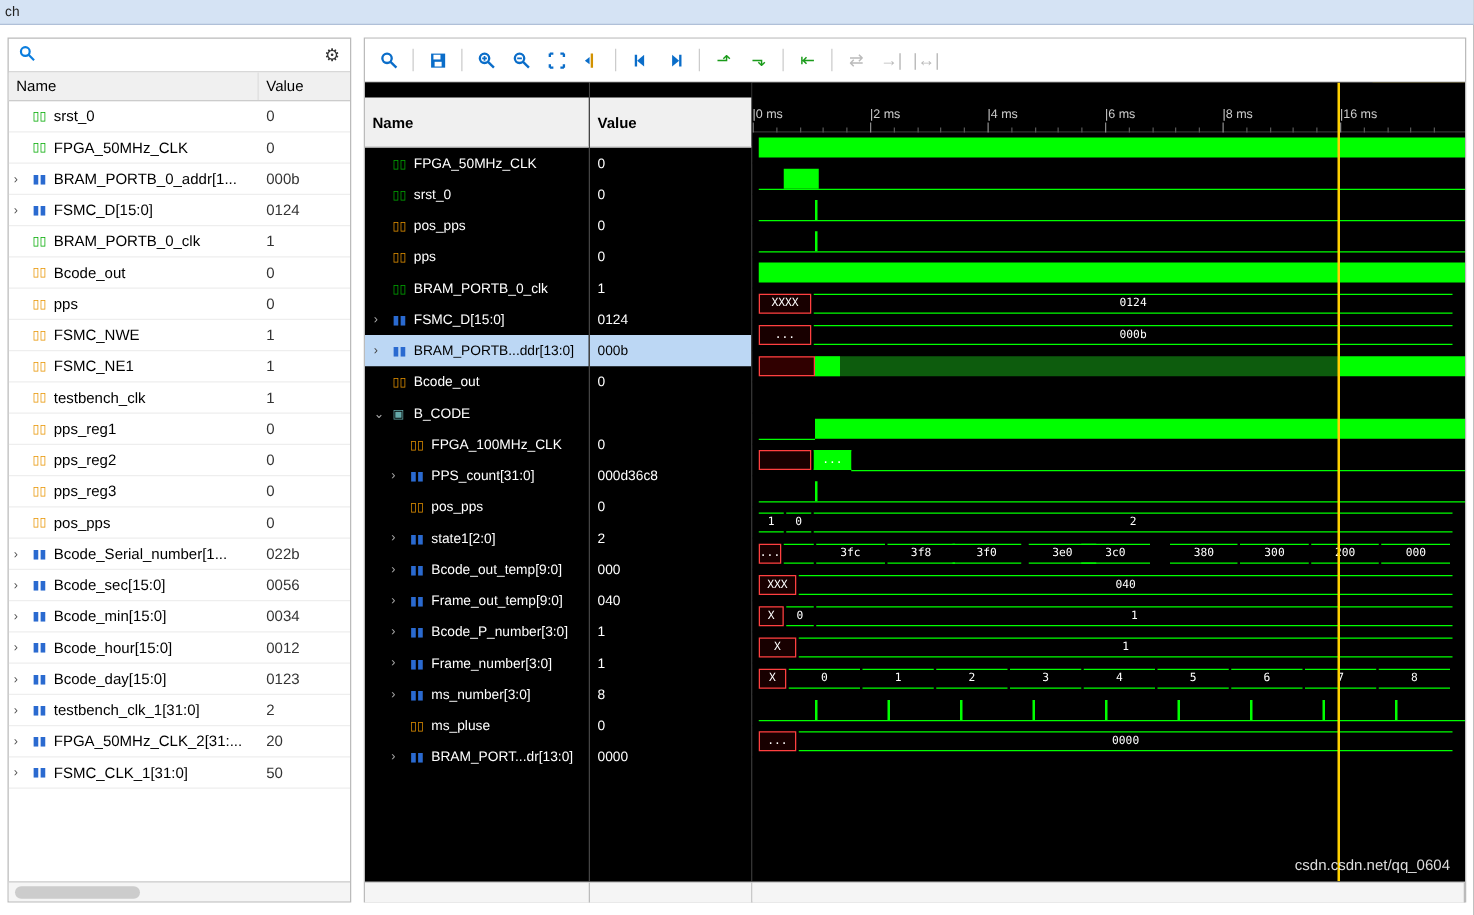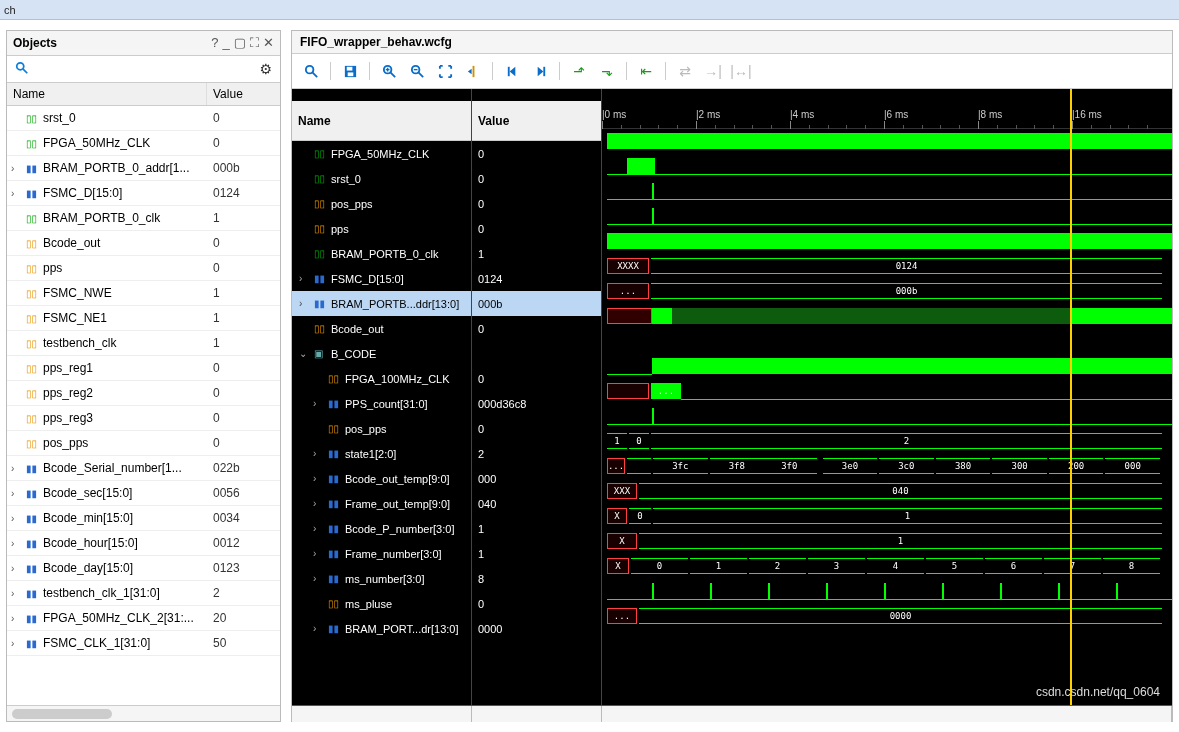--- a/index.html
+++ b/index.html
@@ -77,30 +77,20 @@
 
 </style>
 </head>
 <body>
 
 <div class="top-bar">ch</div>
 
 <div class="main-container">
 
   <div class="objects-panel">
-    <div class="objects-header">
-      <span class="objects-title">Objects</span>
-      <div class="objects-header-icons">
-        <span>?</span>
-        <span>_</span>
-        <span>▢</span>
-        <span>⛶</span>
-        <span>✕</span>
-      </div>
-    </div>
     <div class="search-row">
       <span class="search-icon">
         <svg viewBox="0 0 16 16" width="14" height="14">
             <circle cx="6" cy="6" r="4" stroke="#0a7dde" stroke-width="2" fill="none"></circle>
             <line x1="9" y1="9" x2="14" y2="14" stroke="#0a7dde" stroke-width="2"></line>
           </svg>
       </span>
       <input class="search-input" placeholder="" style="">
       <span class="gear-icon">⚙</span>
     </div>
@@ -283,21 +273,20 @@
             <span class="sig-icon sig-blue">▮▮</span>
             <span>FSMC_CLK_1[31:0]</span>
           </div>
           <div class="obj-value">50</div>
         </div>
       </div>
     <div class="obj-hscroll"></div>
   </div>
 
   <div class="wave-panel">
-    <div class="wave-title">FIFO_wrapper_behav.wcfg</div>
     <div class="toolbar">
       <div class="tb-btn">
           <svg viewBox="0 0 16 16">
             <circle cx="6" cy="6" r="4" stroke="#0a6dc9" stroke-width="2" fill="none"></circle>
             <line x1="9" y1="9" x2="14" y2="14" stroke="#0a6dc9" stroke-width="2"></line>
           </svg>
         </div>
       <div class="tb-sep"></div>
       <div class="tb-btn">
           <svg viewBox="0 0 16 16">
@@ -625,21 +614,21 @@
               </div>
               <div class="hex-shape" style="left:107.55555555555556px;width:54.55555555555556px;border-color:#00ff00;">
                 <div class="label">3f8</div>
               </div>
               <div class="hex-shape" style="left:160px;width:54.55555555555556px;border-color:#00ff00;">
                 <div class="label">3f0</div>
               </div>
               <div class="hex-shape" style="left:220.66666666666669px;width:54.55555555555556px;border-color:#00ff00;">
                 <div class="label">3e0</div>
               </div>
-              <div class="hex-shape" style="left:277px;width:54.55555555555556px;border-color:#00ff00;">
+              <div class="hex-shape" style="left:263px;width:54.55555555555556px;border-color:#00ff00;">
                 <div class="label">3c0</div>
               </div>
               <div class="hex-shape" style="left:333.77777777777777px;width:54.55555555555556px;border-color:#00ff00;">
                 <div class="label">380</div>
               </div>
               <div class="hex-shape" style="left:390.3333333333333px;width:54.55555555555556px;border-color:#00ff00;">
                 <div class="label">300</div>
               </div>
               <div class="hex-shape" style="left:446.88888888888886px;width:54.55555555555556px;border-color:#00ff00;">
                 <div class="label">200</div>

